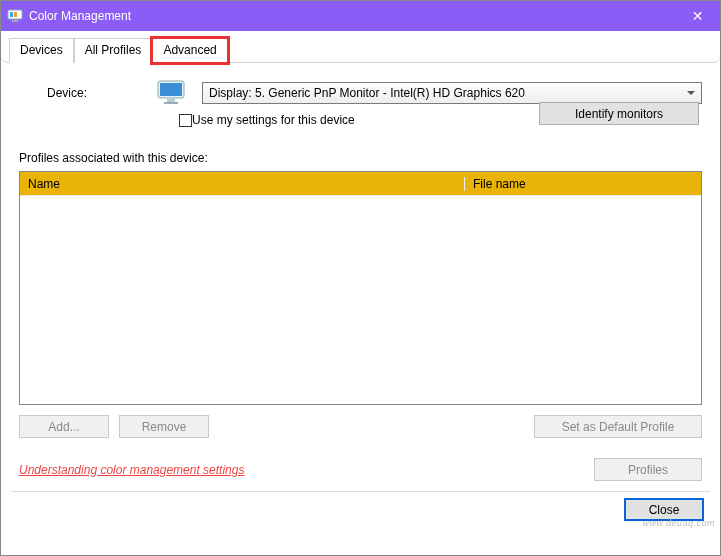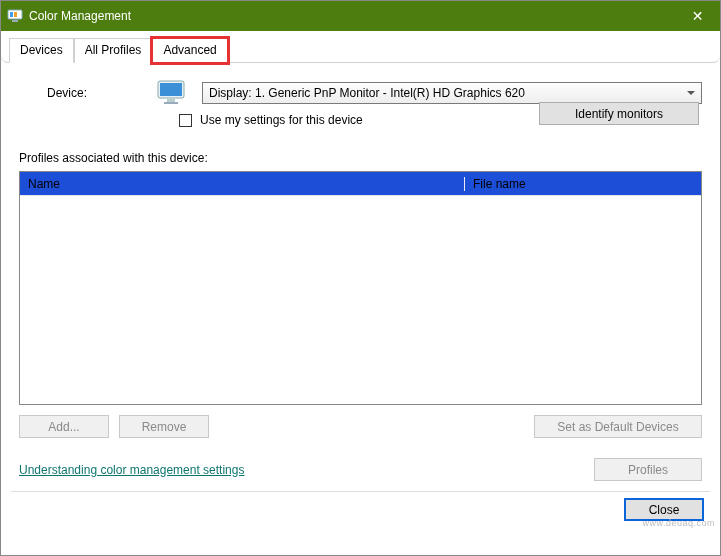--- a/index.html
+++ b/index.html
@@ -7,21 +7,21 @@
     margin: 0;
     font-family: "Segoe UI", Tahoma, sans-serif;
     font-size: 12px;
     background: #fff;
     width: 721px;
     height: 556px;
     overflow: hidden;
     border: 1px solid #888;
   }
   .titlebar {
-    background: #4d7c0f;
+    background: #8b5cf6;
     color: #fff;
     height: 30px;
     display: flex;
     align-items: center;
     padding: 0 0 0 6px;
   }
   .titlebar .app-icon {
     width: 16px; height: 16px;
     margin-right: 6px;
     display: inline-flex;
@@ -97,21 +97,21 @@
     right: 6px; top: 50%;
     transform: translateY(-50%);
     border-left: 4px solid transparent;
     border-right: 4px solid transparent;
     border-top: 4px solid #555;
   }
   .settings-row {
     display: flex;
     align-items: flex-end;
     margin-left: 160px;
-    gap: 8px;
+    gap: 0;
     margin-bottom: 24px;
   }
   .checkbox {
     width: 13px; height: 13px;
     border: 1px solid #333;
     background: #fff;
     cursor: default;
   }
   .identify-btn {
     position: absolute;
@@ -142,21 +142,21 @@
     color: #000;
   }
   .list-box {
     border: 1px solid #888;
     height: 234px;
     background: #fff;
   }
   .list-header {
     display: flex;
     border-bottom: 1px solid #e6e6e6;
-    background: #1d4ed8;
+    background: #eab308;
     height: 24px;
     align-items: center;
   }
   .col {
     padding: 0 8px;
     font-size: 12px;
     color: #000;
   }
   .col-name { flex: 0 0 445px; border-right: 1px solid #eee; }
   .col-file { flex: 1; }
@@ -165,24 +165,25 @@
     margin-top: 10px;
     gap: 10px;
   }
   .button-row .right { margin-left: auto; }
   .bottom-area {
     display: flex;
     align-items: center;
     padding: 12px 18px 4px 18px;
   }
   .link {
-    color: #0f766e;
+    color: #ef4444;
     text-decoration: underline;
     cursor: default;
     font-size: 12px;
+    font-style: italic;
   }
   .profiles-btn {
     margin-left: auto;
     width: 108px;
   }
   .footer-hr {
     border: none;
     border-top: 1px solid #ddd;
     margin: 6px 10px 0 10px;
   }
@@ -194,20 +195,21 @@
   .close-footer-btn {
     width: 75px;
     border: 2px solid #0a66d8;
   }
   .watermark {
     position: absolute;
     right: 6px; bottom: 28px;
     font-size: 9px;
     color: #bdbdbd;
     letter-spacing: 0.5px;
+    font-style: italic;
   }
 </style>
 </head>
 <body>
 
 <div class="titlebar">
   <span class="app-icon">
     <svg width="16" height="16" viewBox="0 0 16 16">
       <rect x="1" y="2" width="14" height="9" rx="1" fill="#fff" stroke="#8ab" stroke-width="1"></rect>
       <rect x="3" y="4" width="3" height="5" fill="#3fa0e8"></rect>
@@ -233,21 +235,21 @@
     <span class="device-label">Device:</span>
     <span class="monitor-icon">
       <svg width="32" height="28" viewBox="0 0 32 28">
         <rect x="2" y="2" width="26" height="17" rx="2" fill="#e8f0f8" stroke="#8aa" stroke-width="1"></rect>
         <rect x="4" y="4" width="22" height="13" fill="#3b8fd6"></rect>
         <rect x="11" y="20" width="8" height="3" fill="#bcc"></rect>
         <rect x="8" y="23" width="14" height="2" fill="#9ab"></rect>
       </svg>
     </span>
     <div class="combo">
-      <span>Display: 1. Generic PnP Monitor - Intel(R) HD Graphics 620</span>
+      <span>Display: 5. Generic PnP Monitor - Intel(R) HD Graphics 620</span>
     </div>
   </div>
 
   <div class="settings-row">
     <span class="checkbox"></span>
     <span>Use my settings for this device</span>
   </div>
 
   <div class="btn identify-btn">
     <span>Identify monitors</span>
@@ -263,21 +265,21 @@
   </div>
 
   <div class="button-row">
     <div class="btn disabled" style="width:90px">
       <span>Add...</span>
     </div>
     <div class="btn disabled" style="width:90px">
       <span>Remove</span>
     </div>
     <div class="btn disabled right" style="width:168px">
-      <span>Set as Default Devices</span>
+      <span>Set as Default Profile</span>
     </div>
   </div>
 </div>
 
 <div class="bottom-area">
   <a class="link">Understanding color management settings</a>
   <div class="btn disabled profiles-btn">
     <span>Profiles</span>
   </div>
 </div>

